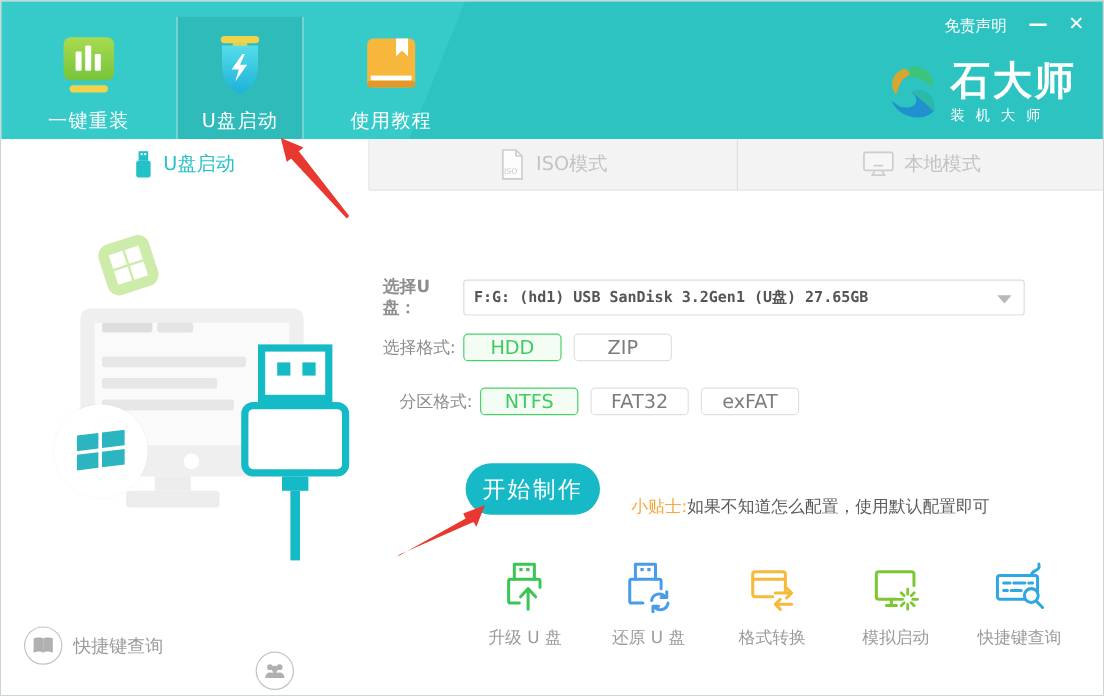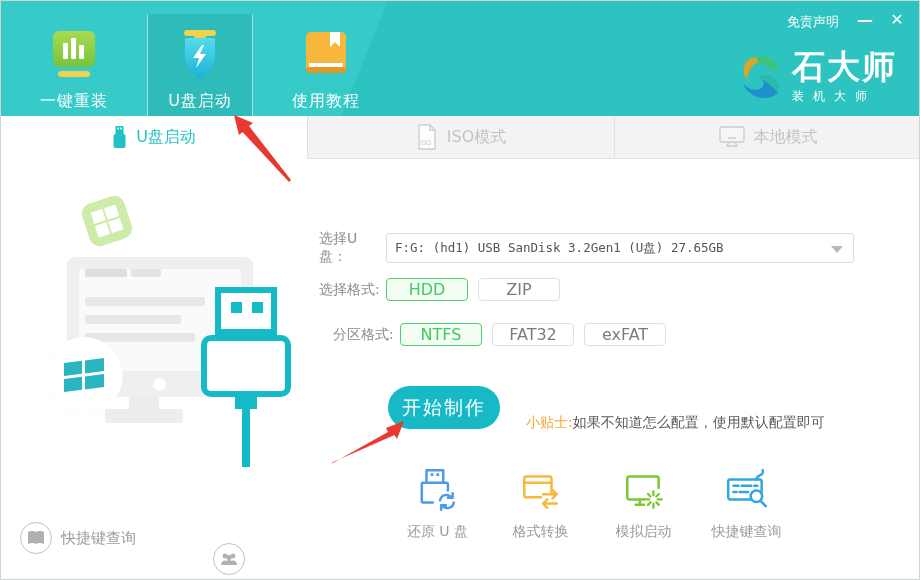--- a/index.html
+++ b/index.html
@@ -61,21 +61,21 @@
               border:6px solid #14bac6; background:#fff; }
   .usb-conn i { position:absolute; top:9px; width:11px; height:11px; background:#14bac6; }
   .usb-body { position:absolute; left:2px; top:48px; width:90px; height:62px;
               border:6px solid #14bac6; border-radius:10px; background:#fff; }
   .usb-notch { position:absolute; left:36px; top:110px; width:22px; height:12px; background:#14bac6; }
   .usb-cable { position:absolute; left:43px; top:122px; width:8px; height:58px; background:#14bac6; }
 
   
   .form-row { position:absolute; display:flex; align-items:center; }
   .form-lbl { color:#8d8d8d; font-size:14px; width:65px; }
-  .row-usb { left:318px; top:71px; }
+  .row-usb { left:318px; top:71px;font-weight:bold; }
   .row-fmt { left:318px; top:119px; }
   .row-part{ left:332px; top:164px; }
   .row-go  { left:318px; top:224px; }
 
   .select { position:relative; margin-left:2px; width:468px; height:30px; border:1px solid #ddd;
             border-radius:3px; background:#fff; display:flex; align-items:center; cursor:pointer; }
   .select .val { margin-left:8px; font-family:"DejaVu Sans Mono","Liberation Mono",monospace;
                  font-size:12.5px; color:#555; }
   .select .caret { position:absolute; right:10px; top:12px; width:0; height:0;
                    border-left:6px solid transparent; border-right:6px solid transparent;
@@ -273,20 +273,31 @@
 
     <div class="form-row row-go">
       <button class="go-btn">开始制作</button>
       <span class="tip">
         <span class="tip-l">小贴士:</span><span class="tip-t">如果不知道怎么配置，使用默认配置即可</span>
       </span>
     </div>
 
     <div class="tools">
       <div class="tool">
+        <svg class="tico" viewBox="0 0 44 44" fill="none" stroke="#3bc554" stroke-width="2.4" stroke-linecap="round" stroke-linejoin="round">
+          <rect x="13" y="3" width="16" height="12"></rect>
+          <rect x="17" y="6" width="2.6" height="2.6" fill="#3bc554" stroke="none"></rect>
+          <rect x="22.5" y="6" width="2.6" height="2.6" fill="#3bc554" stroke="none"></rect>
+          <path d="M13 15 h-3 a1.5 1.5 0 0 0 -1.5 1.5 v16 a1.5 1.5 0 0 0 1.5 1.5 h7"></path>
+          <path d="M29 15 h3 a1.5 1.5 0 0 1 1.5 1.5 v5"></path>
+          <path d="M24 39 V24 M18 29 l6 -6.5 l6 6.5"></path>
+        </svg>
+        <div class="tlbl">升级 U 盘</div>
+      </div>
+      <div class="tool">
         <svg class="tico" viewBox="0 0 44 44" fill="none" stroke="#4a9ce8" stroke-width="2.4" stroke-linecap="round" stroke-linejoin="round">
           <rect x="11" y="3" width="16" height="12"></rect>
           <rect x="15" y="6" width="2.6" height="2.6" fill="#4a9ce8" stroke="none"></rect>
           <rect x="20.5" y="6" width="2.6" height="2.6" fill="#4a9ce8" stroke="none"></rect>
           <path d="M11 15 h-3 a1.5 1.5 0 0 0 -1.5 1.5 v16 a1.5 1.5 0 0 0 1.5 1.5 h9"></path>
           <path d="M27 15 h3 a1.5 1.5 0 0 1 1.5 1.5 v6"></path>
           <path d="M24 32 a6 6 0 0 1 11 -2.5 M36 25 v4.5 h-4.5"></path>
           <path d="M37 34 a6 6 0 0 1 -11 2.5 M25 41 v-4.5 h4.5"></path>
         </svg>
         <div class="tlbl">还原 U 盘</div>

